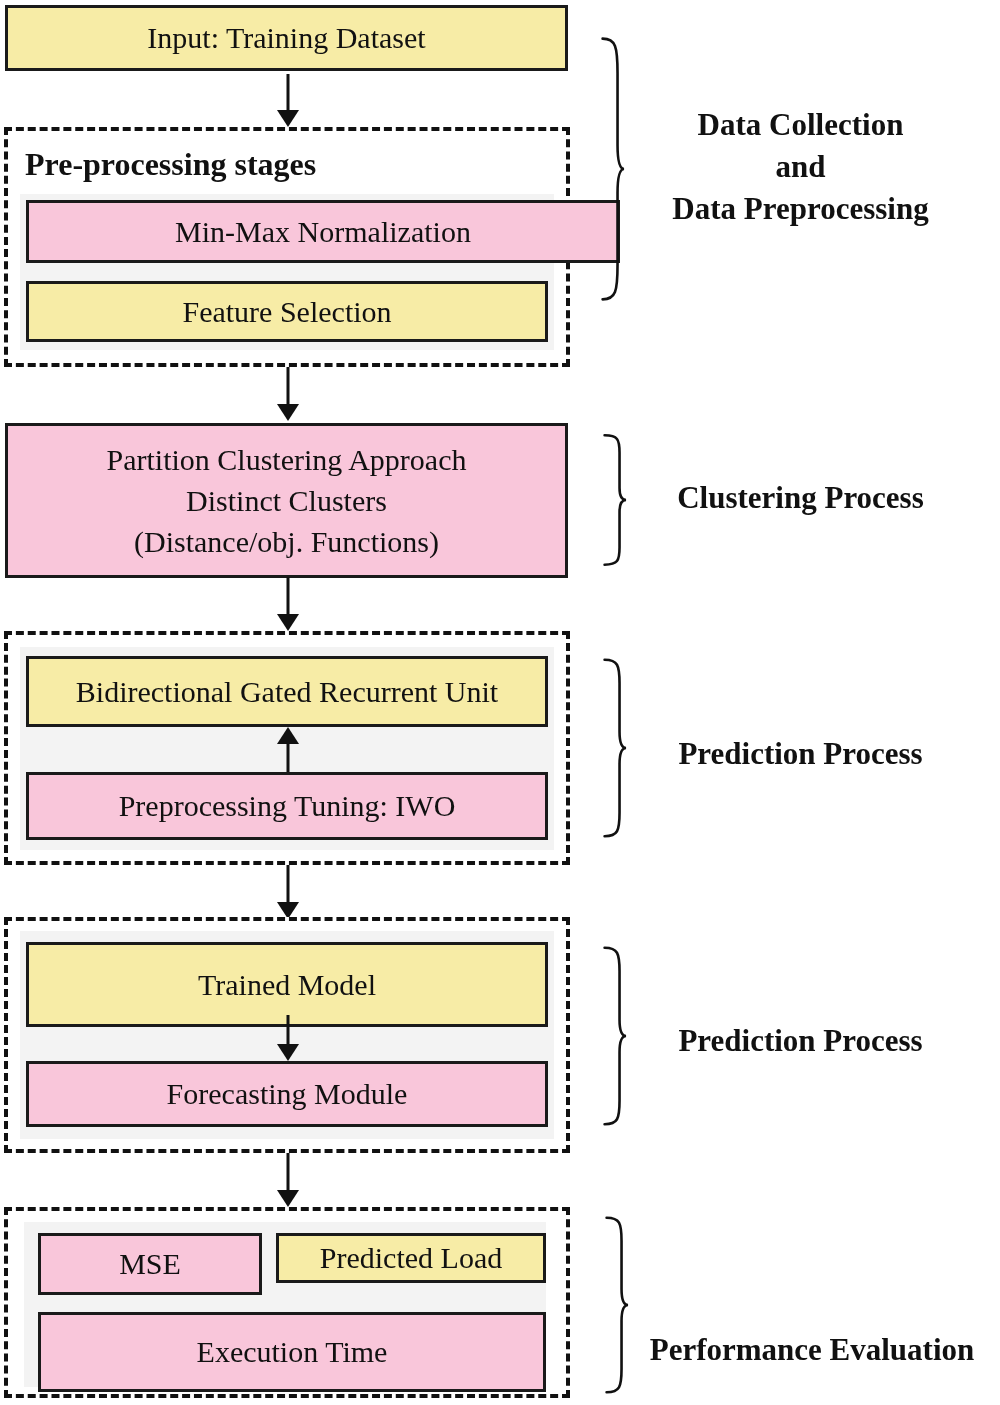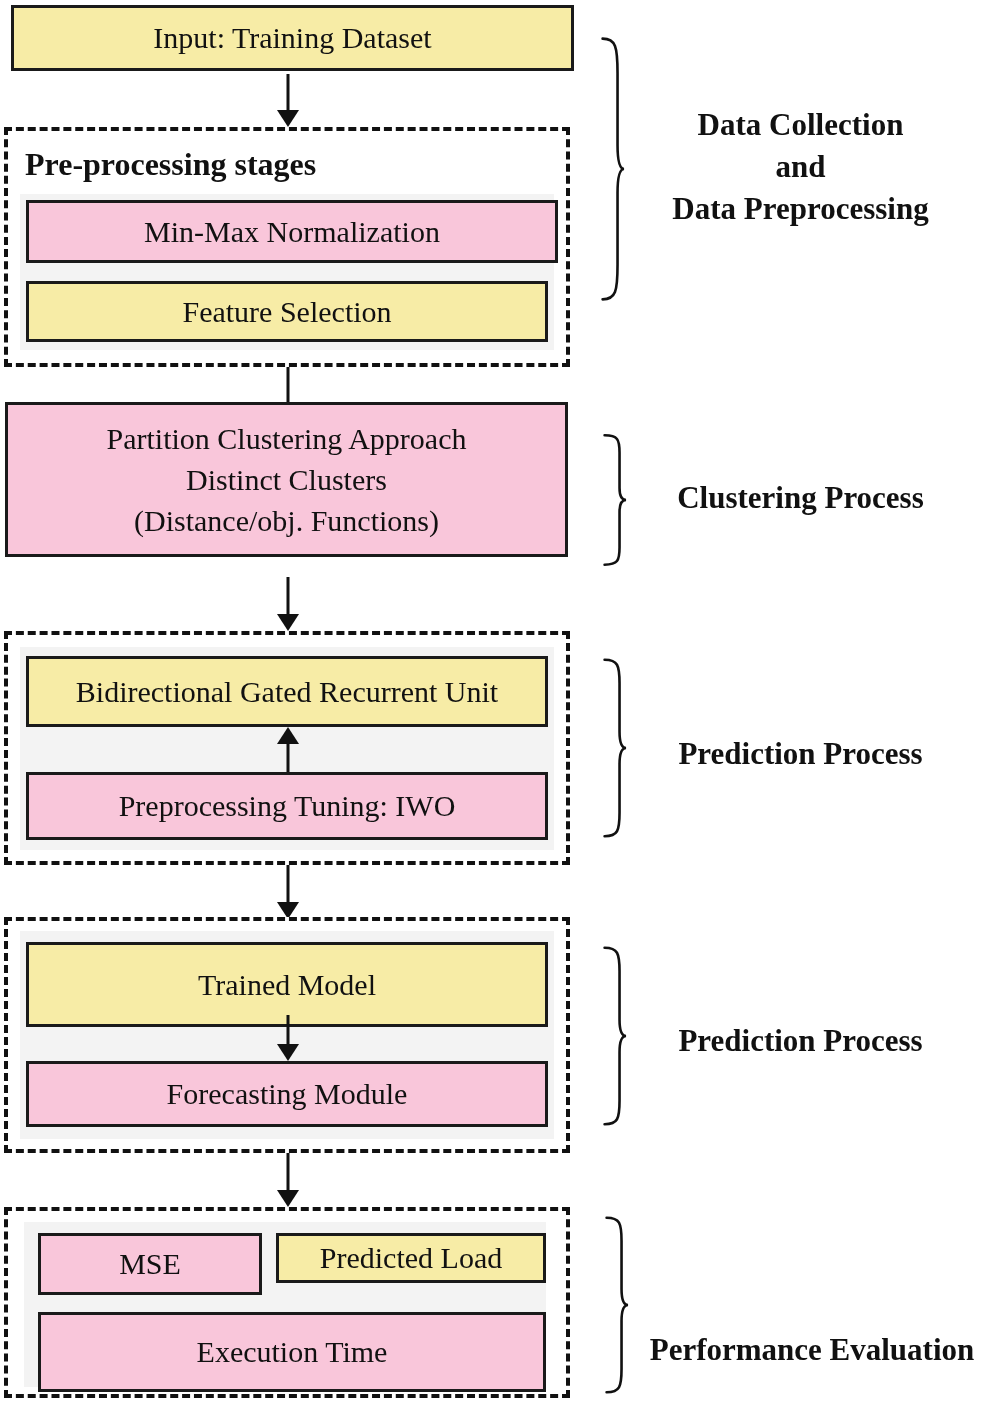--- a/index.html
+++ b/index.html
@@ -38,54 +38,54 @@
     border-bottom:17px solid #111;
   }
   svg.brace{position:absolute;overflow:visible;}
   .multiline span{display:block;}
 </style>
 </head>
 <body>
 
 <div id="canvas">
 
-  <div class="box yellow" style="left:11px;top:5px;width:563px;height:66px;">
+  <div class="box yellow" style="left:5px;top:5px;width:563px;height:66px;">
     <span>Input: Training Dataset</span>
   </div>
 
   <div class="arrow" style="left:277px;top:74px;width:22px;height:53px;">
     <div class="shaft" style="top:0;height:38px;"></div>
     <div class="head-down"></div>
   </div>
 
   <div class="dashedbox" style="left:4px;top:127px;width:566px;height:240px;"></div>
   <div class="bold-title" style="left:25px;top:146px;">Pre-processing stages</div>
   <div class="panel" style="left:20px;top:194px;width:534px;height:156px;"></div>
-  <div class="box pink" style="left:26px;top:200px;width:532px;height:63px;">
+  <div class="box pink" style="left:26px;top:200px;width:594px;height:63px;">
     <span>Min-Max Normalization</span>
   </div>
   <div class="box yellow" style="left:26px;top:281px;width:522px;height:61px;">
     <span>Feature Selection</span>
   </div>
 
   <svg class="brace" style="left:597px;top:36px;" width="28" height="266" viewBox="0 0 30 100" preserveAspectRatio="none">
     <path d="M 6,1 C 20,1 22,4 22,14 L 22,41 C 22,47 24,50 29,50 C 24,50 22,53 22,59 L 22,86 C 22,96 20,99 6,99" fill="none" stroke="#111" stroke-width="2.6" stroke-linecap="round" vector-effect="non-scaling-stroke"></path>
   </svg>
   <div class="stage-label multiline" style="left:628px;top:104px;width:345px;">
     <span>Data Collection</span>
     <span>and</span>
     <span>Data Preprocessing</span>
   </div>
 
   <div class="arrow" style="left:277px;top:367px;width:22px;height:54px;">
     <div class="shaft" style="top:0;height:39px;"></div>
     <div class="head-down"></div>
   </div>
 
-  <div class="box pink multiline" style="left:5px;top:402px;width:563px;height:155px;line-height:1.37;">
+  <div class="box pink multiline" style="left:5px;top:423px;width:563px;height:155px;line-height:1.37;">
     <div>
       <span>Partition Clustering Approach</span>
       <span>Distinct Clusters</span>
       <span>(Distance/obj. Functions)</span>
     </div>
   </div>
 
   <svg class="brace" style="left:599px;top:434px;" width="28" height="132" viewBox="0 0 30 100" preserveAspectRatio="none">
     <path d="M 6,1 C 20,1 22,4 22,14 L 22,41 C 22,47 24,50 29,50 C 24,50 22,53 22,59 L 22,86 C 22,96 20,99 6,99" fill="none" stroke="#111" stroke-width="2.6" stroke-linecap="round" vector-effect="non-scaling-stroke"></path>
   </svg>

